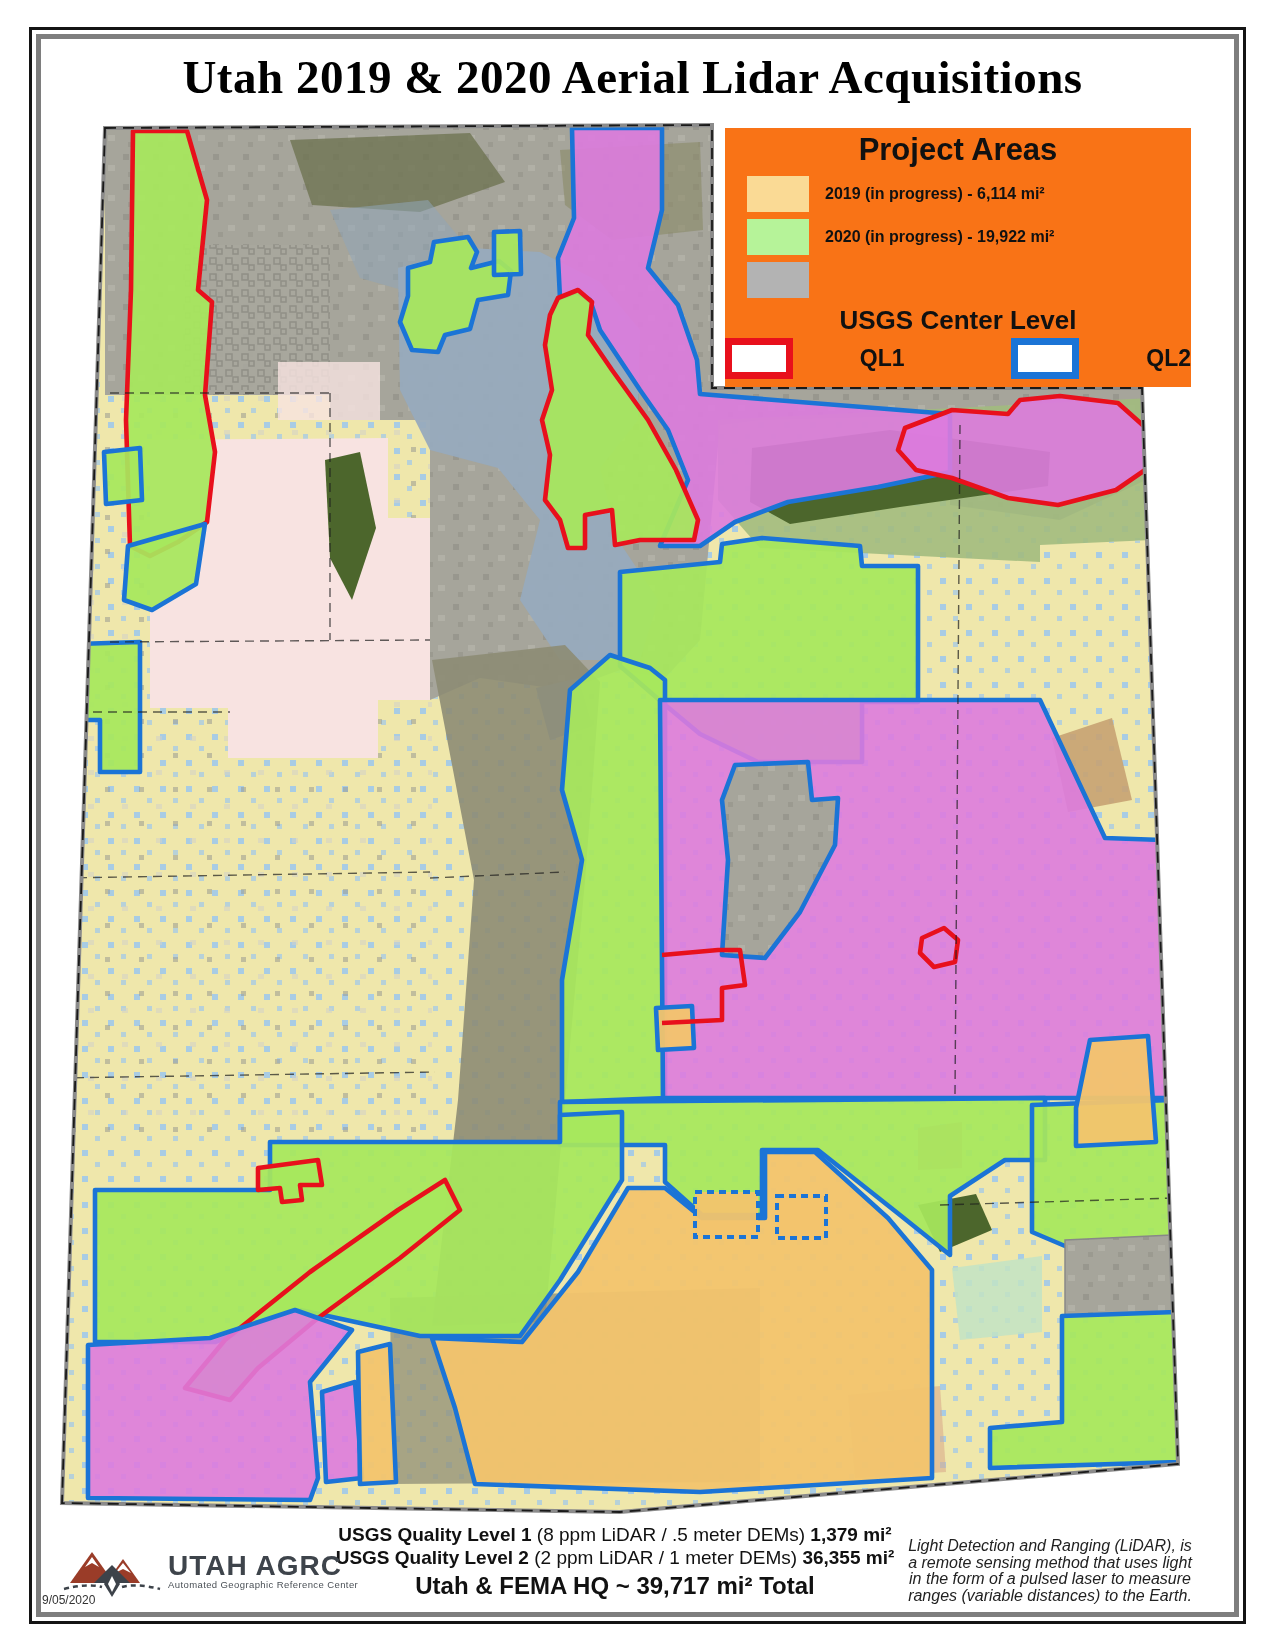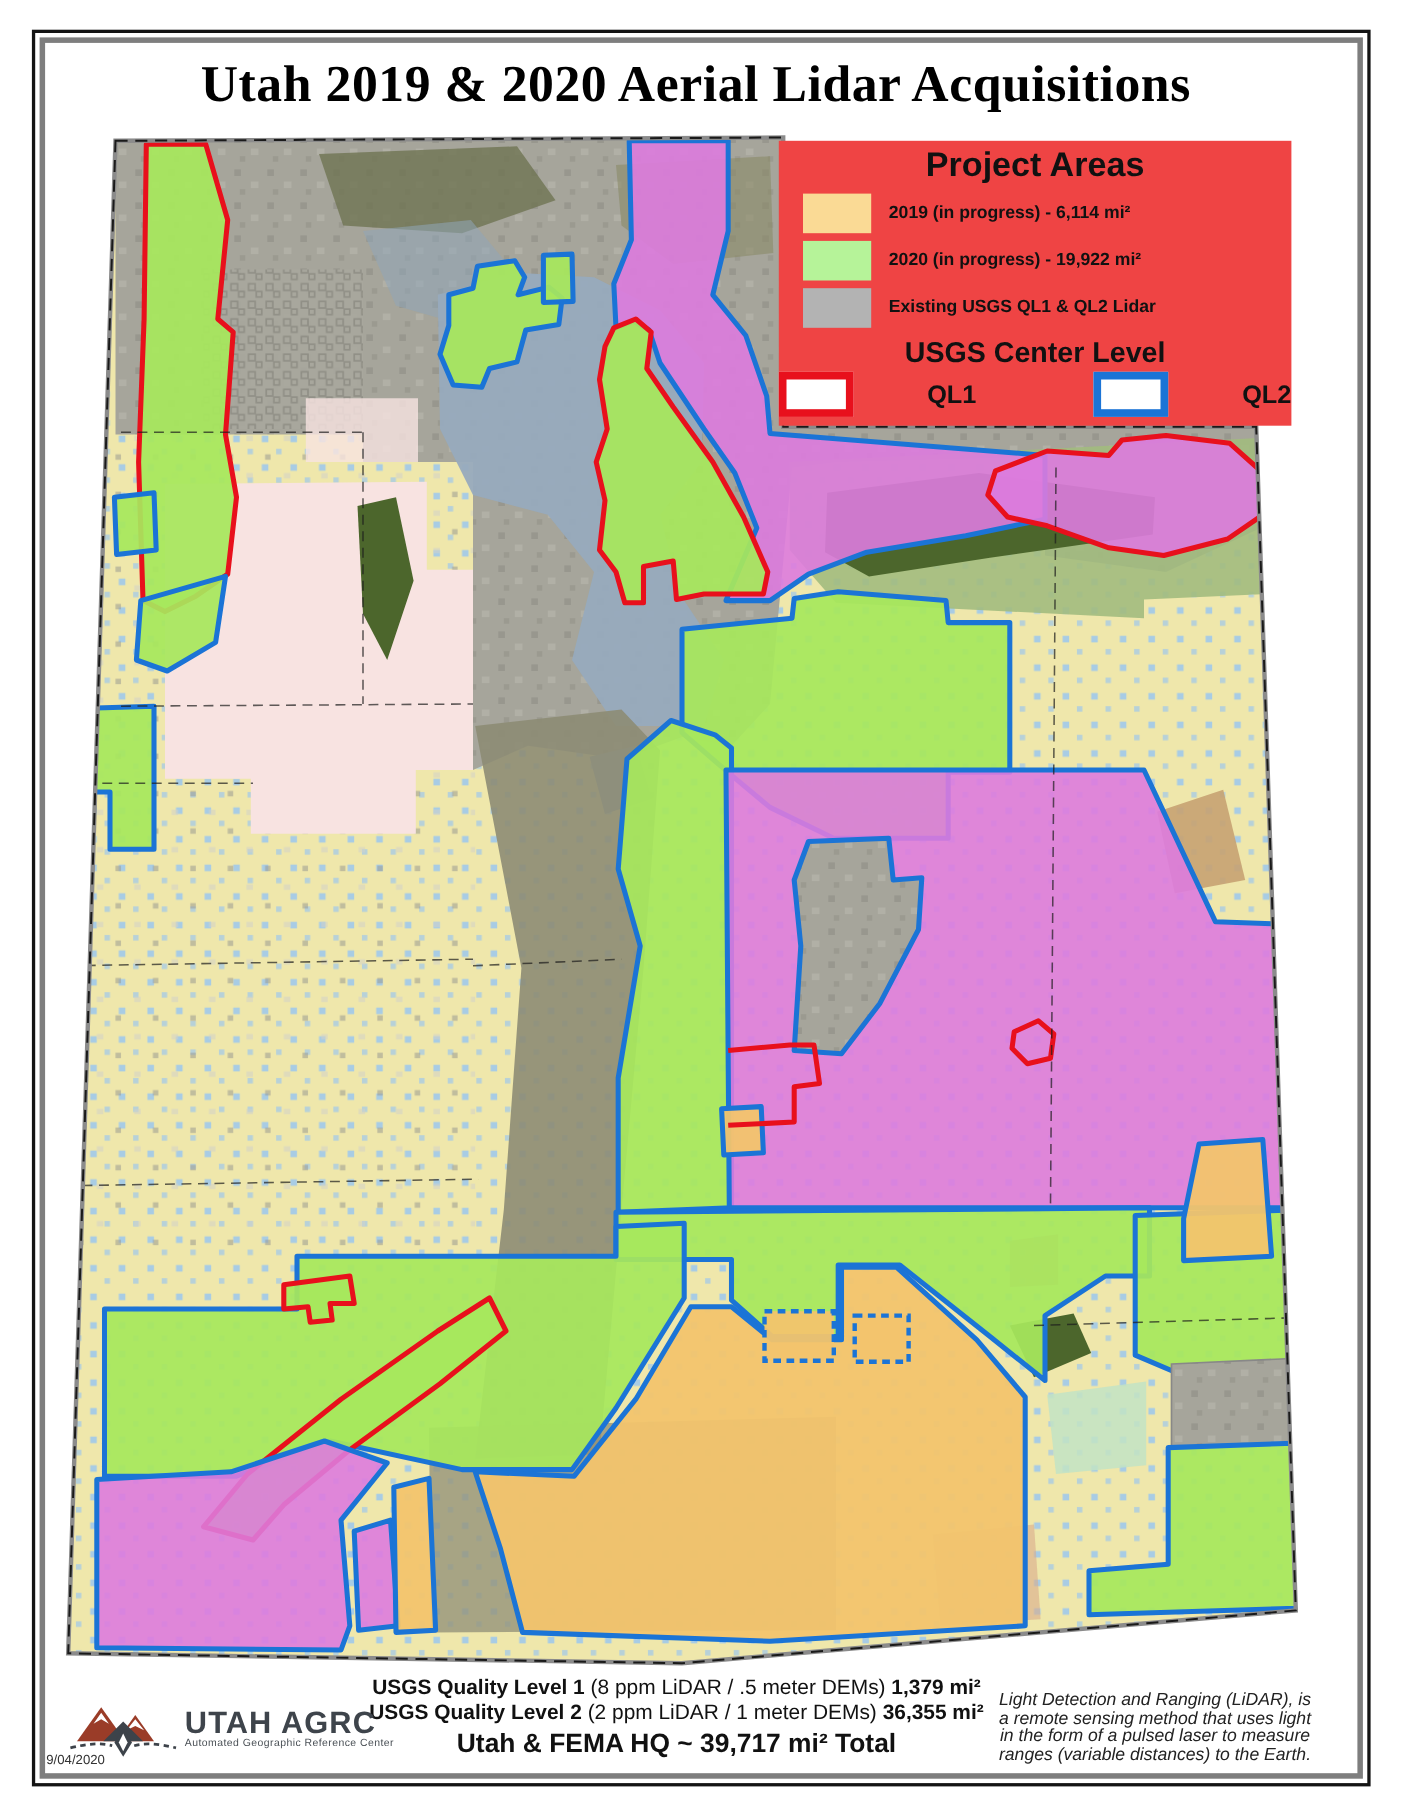--- a/index.html
+++ b/index.html
@@ -20,21 +20,21 @@
   .f-pine{fill:var(--pine_green);}
   .f-pink{fill:var(--pale_pink);}
   .s-red{stroke:var(--ql1_red);stroke-width:4.6;stroke-linejoin:round;fill-rule:evenodd;}
   .s-blue{stroke:var(--ql2_blue);stroke-width:4.6;stroke-linejoin:round;}
   .s-none{stroke:none;}
   .county{fill:none;stroke:#1d1d1d;stroke-width:1.4;stroke-dasharray:9 6;opacity:.7;}
   .border-halo{fill:none;stroke:#8b8b8b;stroke-width:4;}
   .border-dash{fill:none;stroke:#1a1a1a;stroke-width:1.8;stroke-dasharray:11 7;}
 
   
-  .legend{position:absolute;left:708px;top:128px;width:466px;z-index:6;background:#ef4444;padding:2px 0 8px 0;}
+  .legend{position:absolute;left:725px;top:128px;width:466px;z-index:6;background:#f97316;padding:2px 0 8px 0;}
   .legend-title{text-align:center;font-weight:bold;font-size:31px;margin:2px 0 8px 0;}
   .legend-row{display:flex;align-items:center;margin:7px 0 7px 22px;}
   .swatch{width:62px;height:36px;margin-right:16px;flex:none;}
   .legend-label{font-weight:bold;font-size:16px;white-space:nowrap;}
   .quality-title{text-align:center;font-weight:bold;font-size:26px;margin-top:6px;}
   .quality-row{display:flex;justify-content:space-between;align-items:center;gap:30px;margin-top:2px;}
   .ql-box{width:54px;height:27px;background:#fff;flex:none;}
   .ql-box.ql1{border:7px solid var(--ql1_red);margin-left:0;}
   .ql-box.ql2{border:7px solid var(--ql2_blue);margin-left:40px;}
   .ql-label{font-weight:bold;font-size:23px;}
@@ -164,21 +164,20 @@
   <div class="legend-row">
     <div class="swatch" style="background-color: rgb(250, 218, 149);"></div>
     <div class="legend-label">2019 (in progress) - 6,114 mi²</div>
   </div>
   <div class="legend-row">
     <div class="swatch" style="background-color: rgb(182, 243, 153);"></div>
     <div class="legend-label">2020 (in progress) - 19,922 mi²</div>
   </div>
   <div class="legend-row">
     <div class="swatch" style="background-color: rgb(179, 179, 179);"></div>
-    <div class="legend-label">Existing USGS QL1 &amp; QL2 Lidar</div>
   </div>
 
   <div class="quality-title">USGS Center Level</div>
   <div class="quality-row">
     <div class="ql-box ql1"></div>
     <div class="ql-label">QL1</div>
     <div class="ql-box ql2"></div>
     <div class="ql-label">QL2</div>
   </div>
 </div>
@@ -206,13 +205,13 @@
     <polygon points="50,33 54,41 50,49 46,41" fill="#fff"></polygon>
     <path d="M2,46 Q26,40 40,44" fill="none" stroke="#3d434a" stroke-width="2.5" stroke-dasharray="5 4"></path>
     <path d="M60,44 Q74,40 98,46" fill="none" stroke="#3d434a" stroke-width="2.5" stroke-dasharray="5 4"></path>
   </svg>
   <div class="logo-text">
     <div class="logo-name">UTAH AGRC</div>
     <div class="logo-sub">Automated Geographic Reference Center</div>
   </div>
 </div>
 
-<div class="map-date">9/04/2020</div>
+<div class="map-date">9/05/2020</div>
 
 </body></html>

